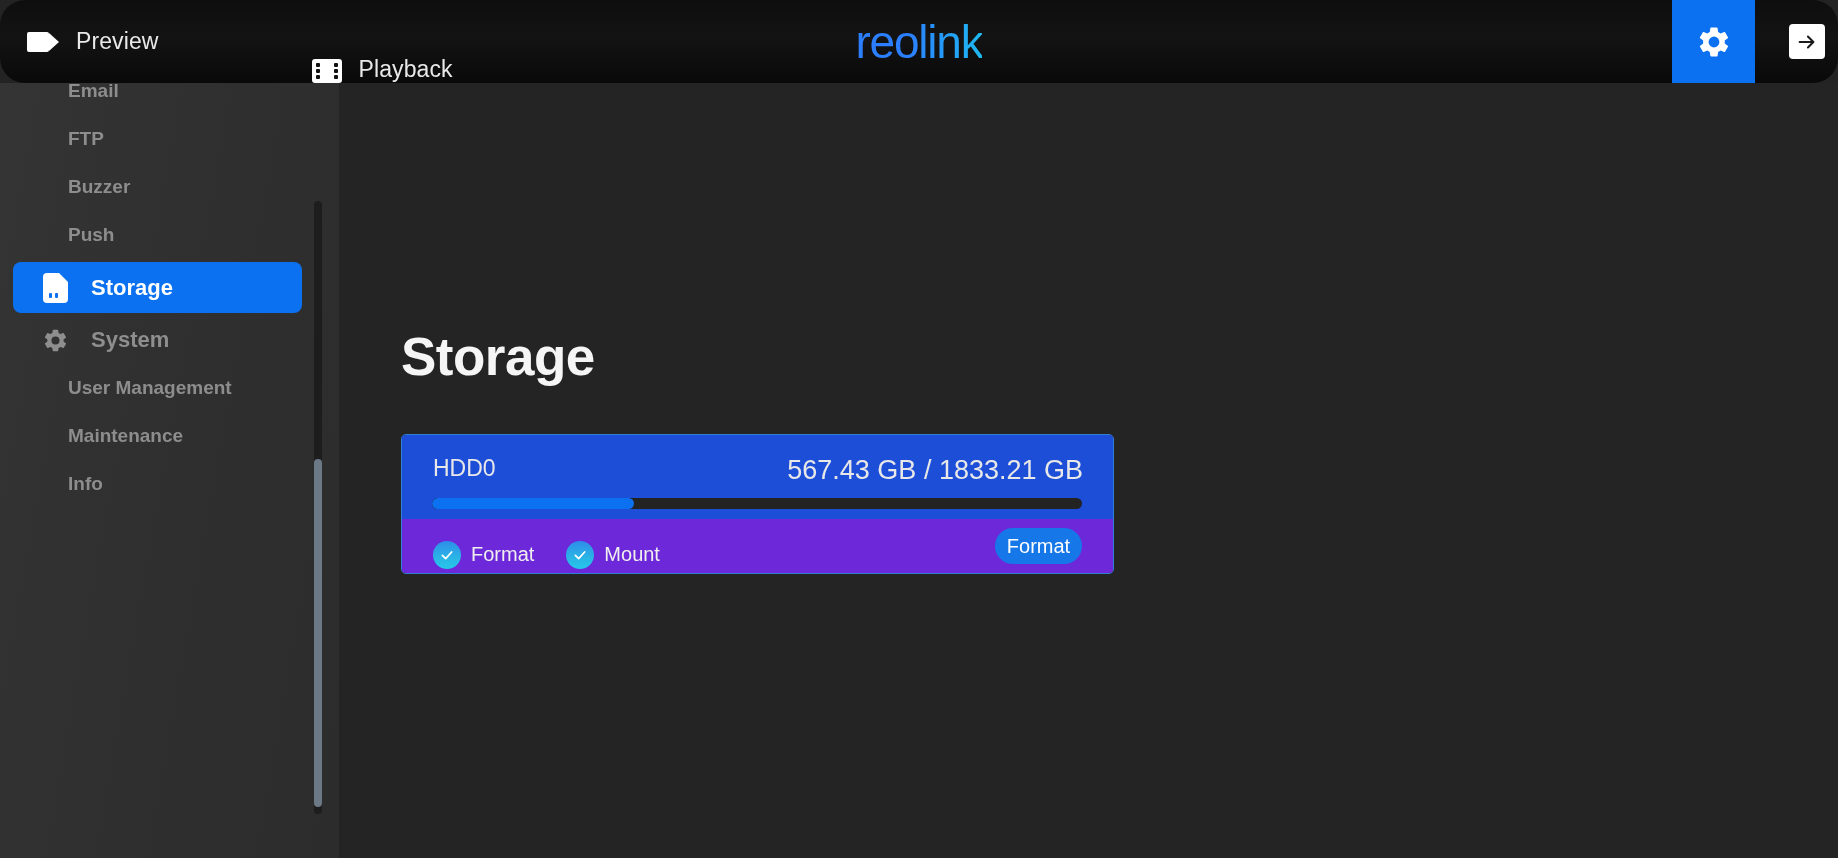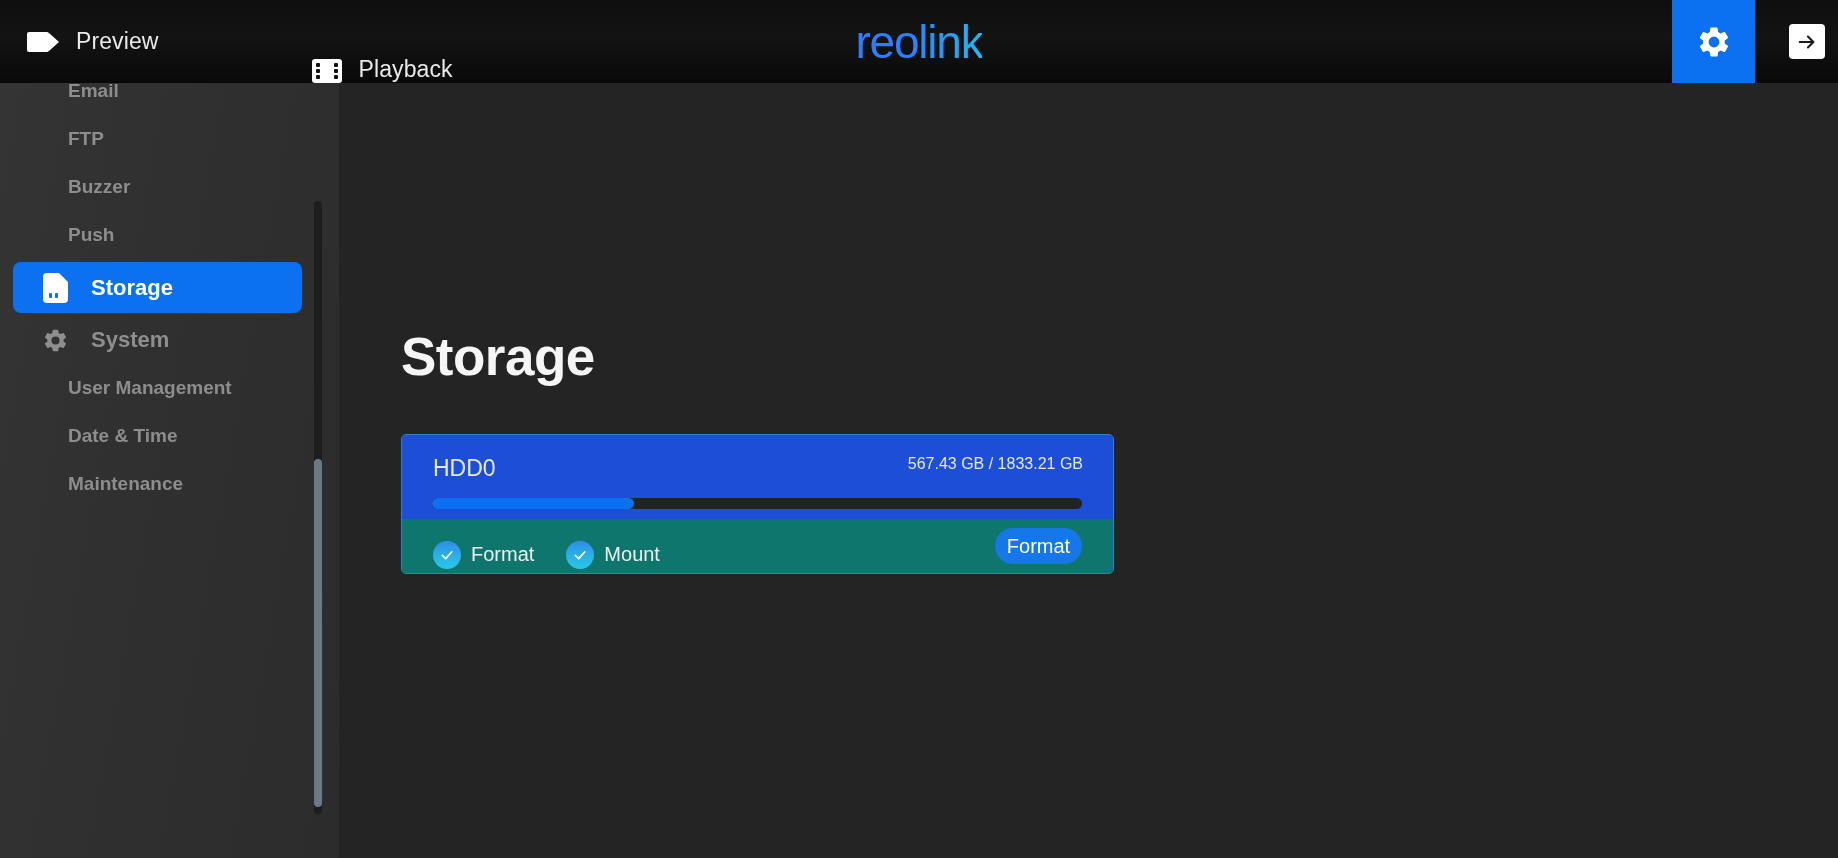--- a/index.html
+++ b/index.html
@@ -21,20 +21,21 @@
 
   
   .topbar {
     position: absolute;
     top: 0; left: 0;
     width: 1838px;
     height: 83px;
     background: linear-gradient(180deg, #0e0e0e 0%, #131313 45%, #090909 100%);
     display: flex;
     align-items: center;
+    border-radius: 25px;
   }
 
   .nav-item {
     display: flex;
     align-items: center;
     gap: 17px;
     height: 83px;
     cursor: pointer;
     user-select: none;
   }
@@ -287,21 +288,21 @@
     left: 31px;
     top: 20px;
     color: #e8e8e8;
     font-size: 23px;
   }
   .hdd-capacity {
     position: absolute;
     right: 30px;
     top: 20px;
     color: #e8e8e8;
-    font-size: 16px;
+    font-size: 27px;
   }
 
   .progress-track {
     position: absolute;
     left: 30px;
     top: 63px;
     width: 650px;
     height: 11px;
     background: #232323;
     border-radius: 6px;
@@ -309,21 +310,21 @@
   }
   .progress-fill {
     height: 11px;
     background: #0c71f0;
     border-radius: 6px;
   }
 
   .hdd-footer {
     position: relative;
     height: 55px;
-    background: #0f766e;
+    background: #6d28d9;
     display: flex;
     align-items: center;
     padding: 16px 0 0 31px;
   }
 
   .check-item {
     display: flex;
     align-items: center;
     gap: 10px;
     cursor: pointer;
@@ -440,28 +441,28 @@
             <path fill="#8e8e8e" d="M19.14 12.94a7.07 7.07 0 0 0 0-1.88l2.03-1.58a.5.5 0 0 0 .12-.64l-1.92-3.32a.5.5 0 0 0-.6-.22l-2.39.96a7.3 7.3 0 0 0-1.63-.94l-.36-2.54a.5.5 0 0 0-.5-.42h-3.84a.5.5 0 0 0-.5.42l-.36 2.54c-.59.24-1.13.56-1.63.94l-2.39-.96a.5.5 0 0 0-.6.22L2.65 8.84a.5.5 0 0 0 .12.64l2.03 1.58a7.07 7.07 0 0 0 0 1.88l-2.03 1.58a.5.5 0 0 0-.12.64l1.92 3.32c.13.22.39.3.6.22l2.39-.96c.5.38 1.04.7 1.63.94l.36 2.54c.4.24.25.42.5.42h3.84a.5.5 0 0 0 .5-.42l.36-2.54c.59-.24 1.13-.56 1.63-.94l2.39.96c.22.08.47 0 .6-.22l1.92-3.32a.5.5 0 0 0-.12-.64l-2.03-1.58ZM12 15.6A3.6 3.6 0 1 1 12 8.4a3.6 3.6 0 0 1 0 7.2Z"></path>
           </svg>
         </span>
         <span class="mi-label">System</span>
       </div>
 
       <div class="menu-row child">
         <span class="mi-label">User Management</span>
       </div>
 
-      <div class="menu-row child">
-        <span class="mi-label">Date &amp; Time</span>
-      </div>
 
       <div class="menu-row child">
         <span class="mi-label">Maintenance</span>
       </div>
 
+      <div class="menu-row child">
+        <span class="mi-label">Info</span>
+      </div>
 
     </div>
 
     <div class="scrollbar-track">
       <div class="scrollbar-thumb"></div>
     </div>
   </div>
 
   <div class="main">
 

